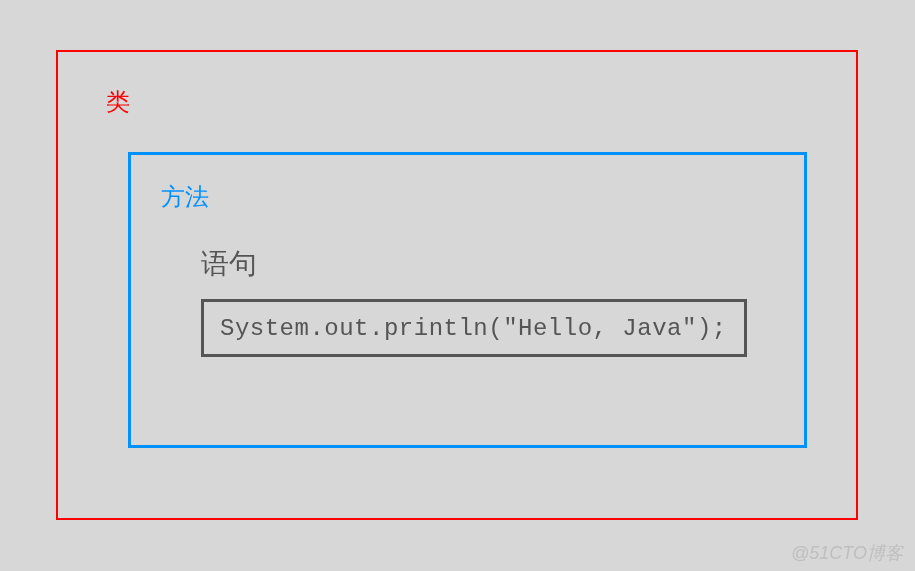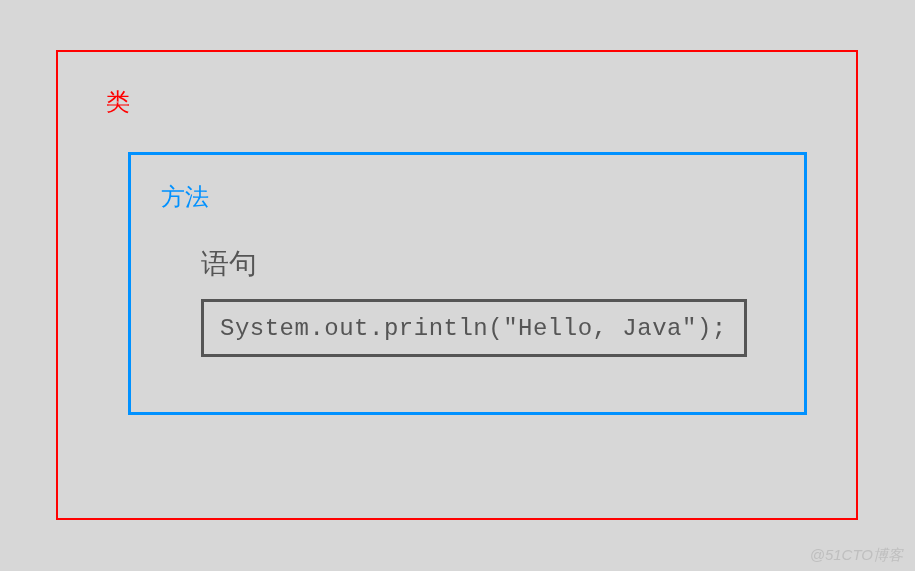--- a/index.html
+++ b/index.html
@@ -25,21 +25,21 @@
     }
     .class-label {
       color: #ff0000;
       font-size: 24px;
       font-weight: 400;
       margin-bottom: 34px;
     }
     .method-box {
       margin-left: 22px;
       width: 679px;
-      height: 263px;
+      height: 296px;
       border: 3px solid #0091ff;
       padding: 26px 20px 20px 30px;
     }
     .method-label {
       color: #0091ff;
       font-size: 24px;
       font-weight: 400;
       margin-bottom: 32px;
     }
     .statement-label {
@@ -62,21 +62,21 @@
       font-family: "Courier New", monospace;
       font-size: 24px;
       color: #555;
       letter-spacing: 0.5px;
     }
     .watermark {
       position: absolute;
       right: 12px;
       bottom: 6px;
       color: #bfbfbf;
-      font-size: 15px;
+      font-size: 18px;
       font-style: italic;
       font-family: Arial, sans-serif;
     }
   </style>
 </head>
 <body>
 
 <div class="class-box">
   <div class="class-label">类</div>
   <div class="method-box">

